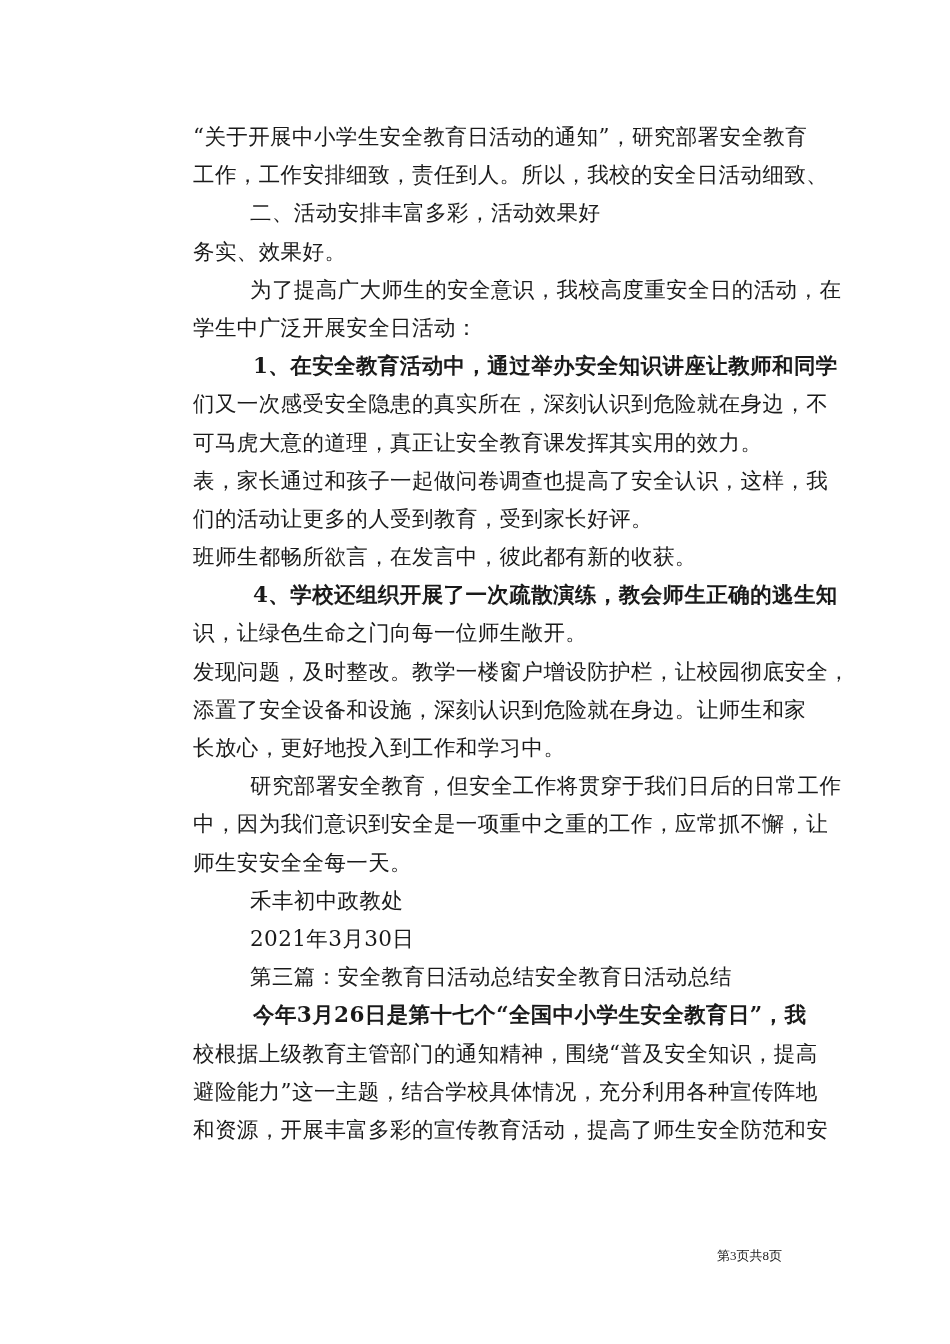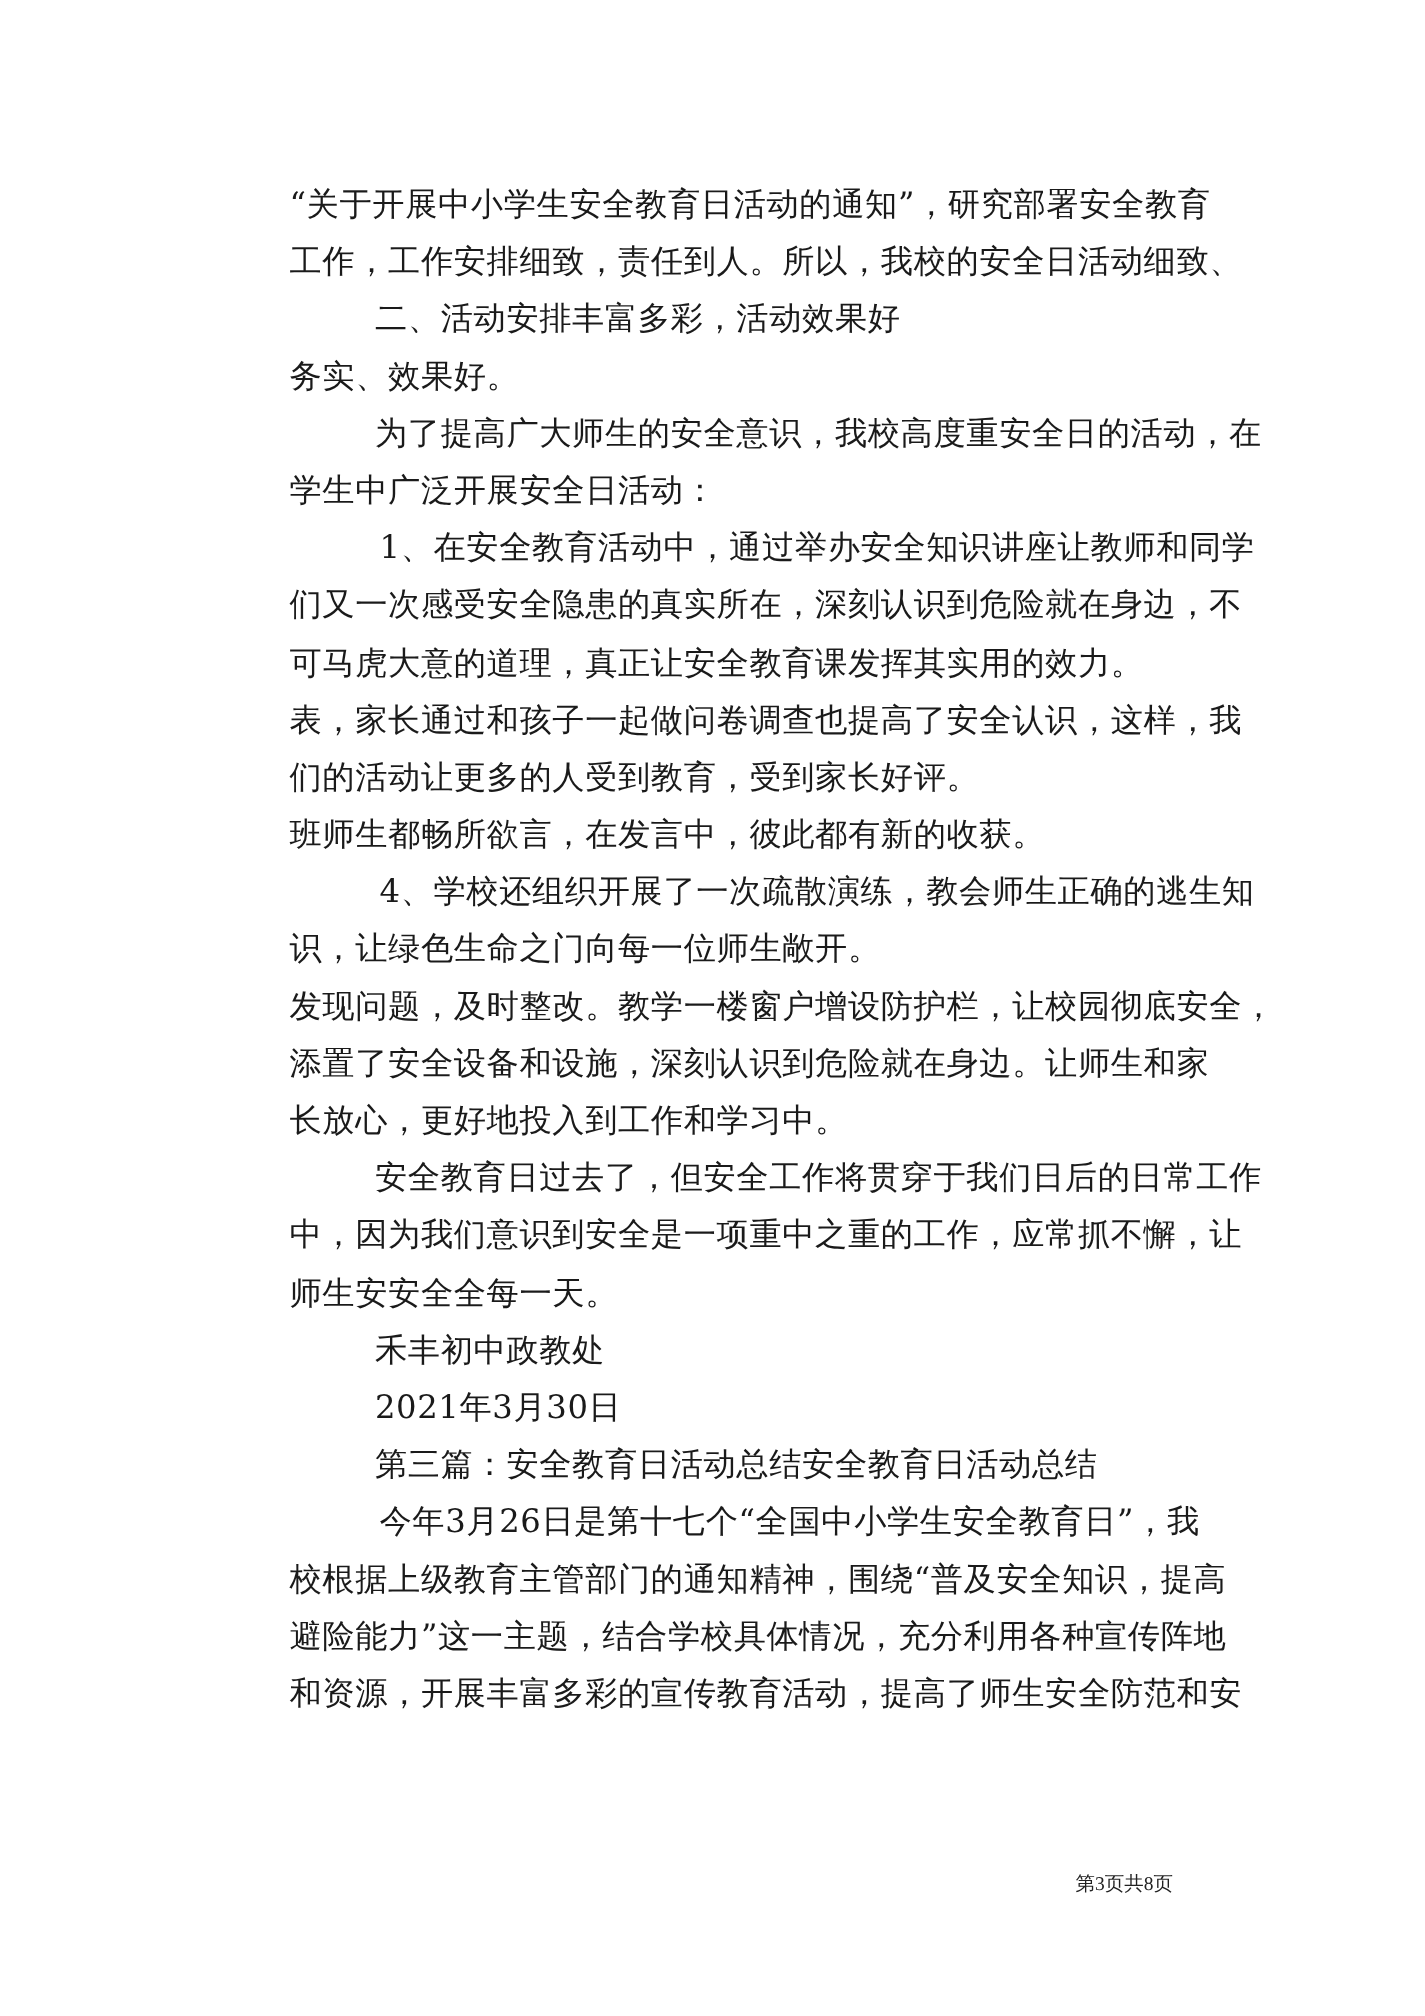--- a/index.html
+++ b/index.html
@@ -7,21 +7,21 @@
     .page { position: absolute; left: 0; top: 0; width: 950px; height: 1344px; background: #fff; }
     .text {
       position: absolute; left: 145px; top: 118px; width: 664px;
       font-family: "DejaVu Serif", "Liberation Serif", serif;
       font-size: 21.5px; line-height: 38.2px; color: #1a1a1a;
       letter-spacing: 0.4px;
       margin-left: 48px;
     }
     .line { white-space: nowrap; height: 38.2px; }
     .indent { padding-left: 57px; }
-    .indent2 { padding-left: 60px; }
+    .indent2 { padding-left: 60px; font-weight: bold; }
     .footer {
       position: absolute; left: 717px; top: 1247px;
       font-family: Liberation Serif, serif;
       font-size: 13px; color: #222;
     }
   </style>
 </head>
 <body>
 
 <div class="page">
@@ -36,21 +36,21 @@
     <div class="line">们又一次感受安全隐患的真实所在，深刻认识到危险就在身边，不</div>
     <div class="line">可马虎大意的道理，真正让安全教育课发挥其实用的效力。</div>
     <div class="line">表，家长通过和孩子一起做问卷调查也提高了安全认识，这样，我</div>
     <div class="line">们的活动让更多的人受到教育，受到家长好评。</div>
     <div class="line">班师生都畅所欲言，在发言中，彼此都有新的收获。</div>
     <div class="line indent2">4、学校还组织开展了一次疏散演练，教会师生正确的逃生知</div>
     <div class="line">识，让绿色生命之门向每一位师生敞开。</div>
     <div class="line">发现问题，及时整改。教学一楼窗户增设防护栏，让校园彻底安全，</div>
     <div class="line">添置了安全设备和设施，深刻认识到危险就在身边。让师生和家</div>
     <div class="line">长放心，更好地投入到工作和学习中。</div>
-    <div class="line indent">安全教育日过去了，但安全工作将贯穿于我们日后的日常工作</div>
+    <div class="line indent">研究部署安全教育，但安全工作将贯穿于我们日后的日常工作</div>
     <div class="line">中，因为我们意识到安全是一项重中之重的工作，应常抓不懈，让</div>
     <div class="line">师生安安全全每一天。</div>
     <div class="line indent">禾丰初中政教处</div>
     <div class="line indent">2021年3月30日</div>
     <div class="line indent">第三篇：安全教育日活动总结安全教育日活动总结</div>
     <div class="line indent2">今年3月26日是第十七个“全国中小学生安全教育日”，我</div>
     <div class="line">校根据上级教育主管部门的通知精神，围绕“普及安全知识，提高</div>
     <div class="line">避险能力”这一主题，结合学校具体情况，充分利用各种宣传阵地</div>
     <div class="line">和资源，开展丰富多彩的宣传教育活动，提高了师生安全防范和安</div>
   </div>

